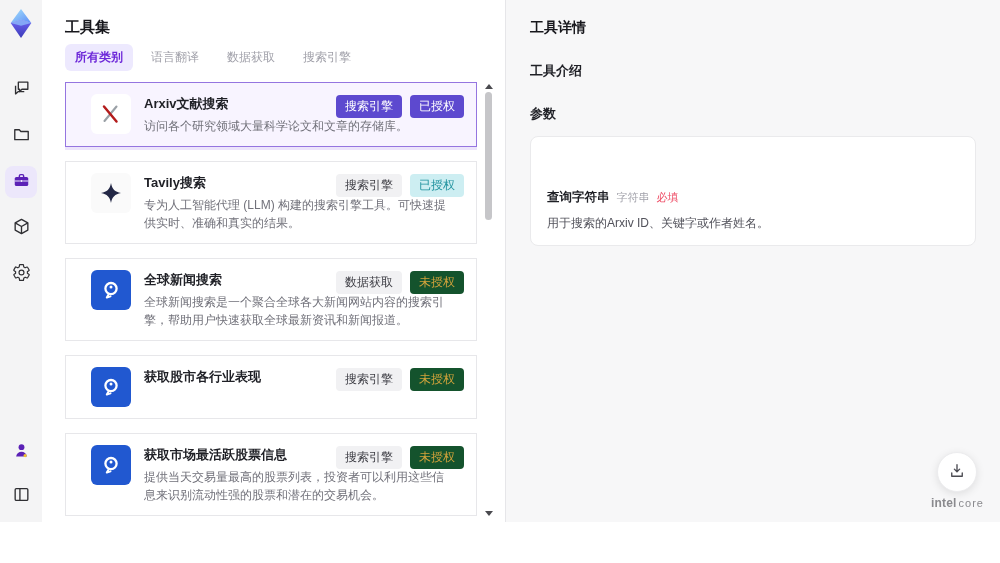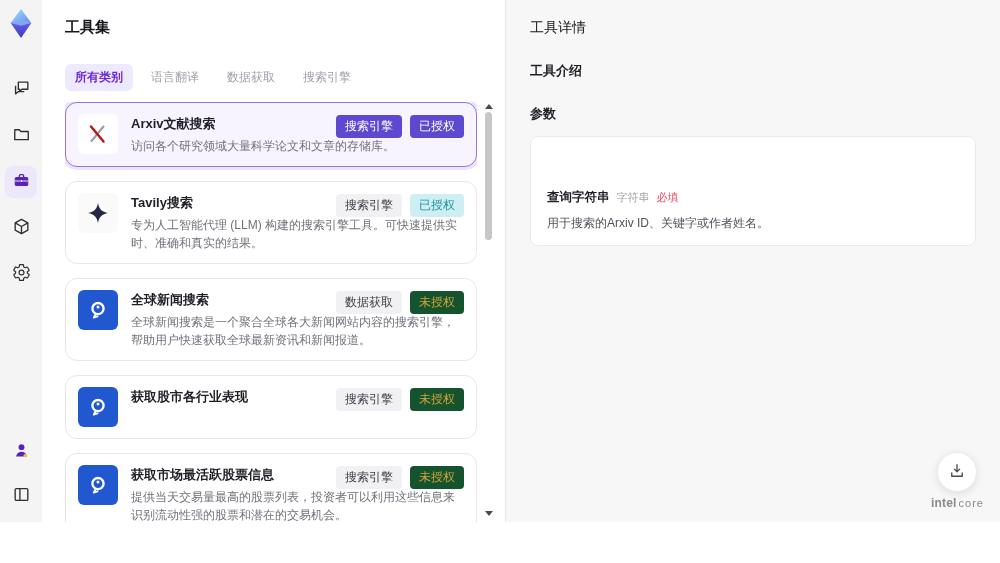--- a/index.html
+++ b/index.html
@@ -16,30 +16,30 @@
     display:flex; align-items:center; justify-content:center; cursor:pointer; color:#2f2f33; }
   .rail-btn svg { width:19px; height:19px; }
   .rail-btn.active { background:#ece7fb; }
   .rail-spacer { flex:1; }
   .rail-bottom { display:flex; flex-direction:column; gap:12px; }
 
   
   .list-pane { width:463px; flex-shrink:0; display:flex; flex-direction:column;
     padding:18px 0 0 23px; position:relative; }
   .page-title { font-size:15px; font-weight:bold; color:#17171c; }
-  .tabs { display:flex; gap:8px; margin-top:27px; }
+  .tabs { display:flex; gap:8px; margin-top:7px; }
   .tab { border:none; background:transparent; color:#a1a1aa; font-size:12px; padding:5px 10px;
     border-radius:6px; cursor:pointer; font-family:inherit; }
   .tab.active { background:#ede9fe; color:#6d28d9; font-weight:bold; }
 
   .list-wrap { position:relative; flex:1; margin-top:11px; padding-right:28px; overflow:hidden; }
   .tool-list { display:flex; flex-direction:column; gap:14px; height:100%; overflow:hidden; }
 
-  .card { position:relative; display:flex; gap:13px; padding:11px 12px; border:1px solid #e7e7ea;
-    border-radius:12px; background:#fff; cursor:pointer; align-items:flex-start; }
+  .card { position:relative; display:flex; gap:13px; padding:11px 25px; border:1px solid #e7e7ea;
+    border-radius:0; background:#fff; cursor:pointer; align-items:flex-start; }
   .card.selected { background:#f8f4ff; border:1.5px solid #9575e0; box-shadow:0 0 0 3px #ece4fb; }
   .tool-icon { width:40px; height:40px; border-radius:6px; flex-shrink:0;
     display:flex; align-items:center; justify-content:center; }
   .tool-icon svg { width:24px; height:24px; }
   .tool-body { flex:1; min-width:0; padding-top:1px; }
   .tool-name { font-size:13px; font-weight:bold; color:#1f2026; line-height:18px; }
   .tool-desc { font-size:12px; color:#71717a; line-height:18px; margin-top:4px; }
   .tool-tags { position:absolute; top:12px; right:12px; display:flex; gap:8px; }
   .tag { font-size:12px; padding:3px 9px; border-radius:4px; white-space:nowrap; }
   .tag-cat { background:#f1f1f3; color:#3f3f46; }
@@ -52,21 +52,21 @@
   .sb-arrow { position:absolute; left:2px; width:0; height:0; border-left:4px solid transparent;
     border-right:4px solid transparent; cursor:pointer; }
   .sb-up { top:2px; border-bottom:5px solid #4a4a4f; }
   .sb-down { bottom:6px; border-top:5px solid #4a4a4f; }
   .sb-thumb { position:absolute; top:10px; left:2px; width:7px; height:128px;
     background:#c6c6c9; border-radius:4px; cursor:pointer; }
 
   
   .detail-pane { flex:1; background:#f7f7f8; border-left:1px solid #e6e6e9;
     padding:19px 24px; position:relative; }
-  .detail-title { font-size:14px; font-weight:normal; color:#17171c; }
+  .detail-title { font-size:14px; font-weight:bold; color:#17171c; }
   .section-h { font-size:13px; font-weight:bold; color:#1f2026; margin-top:25px; }
   .box { background:#fff; border:1px solid #eaeaec; border-radius:8px; margin-top:13px;
     padding:13px 16px; }
   .intro-text { font-size:12.5px; color:#3f3f46; line-height:19px; }
   .param-head { display:flex; align-items:baseline; gap:7px; }
   .param-name { font-size:12.5px; font-weight:bold; color:#1f2026; }
   .param-type { font-size:11px; color:#a1a1aa; }
   .param-required { font-size:11px; color:#ee4d66;margin-top:40px; }
   .param-desc { font-size:12px; color:#52525b; margin-top:9px; line-height:17px; }
 

